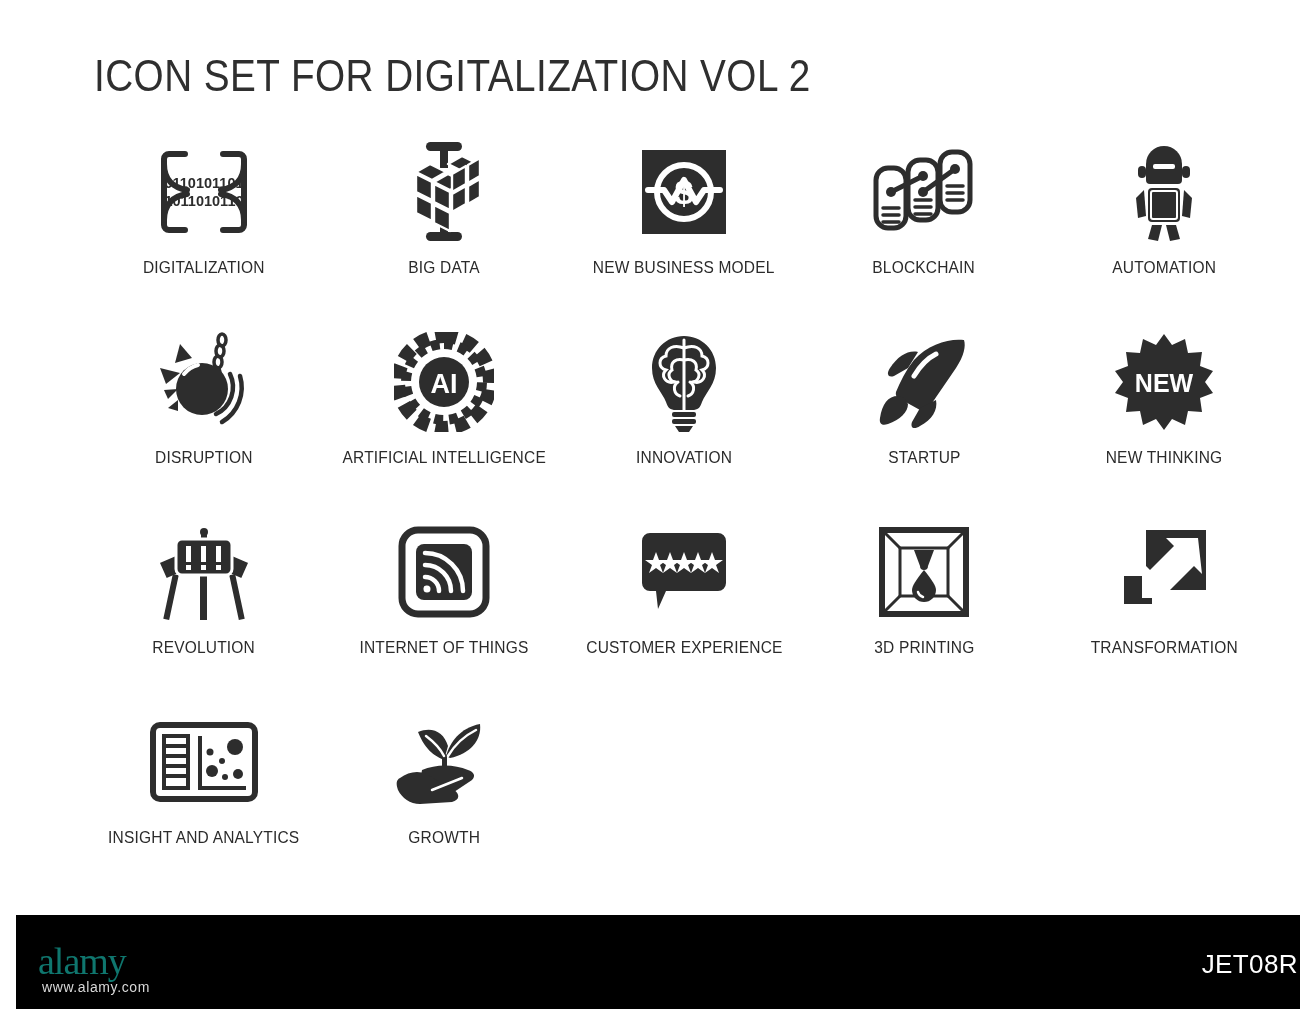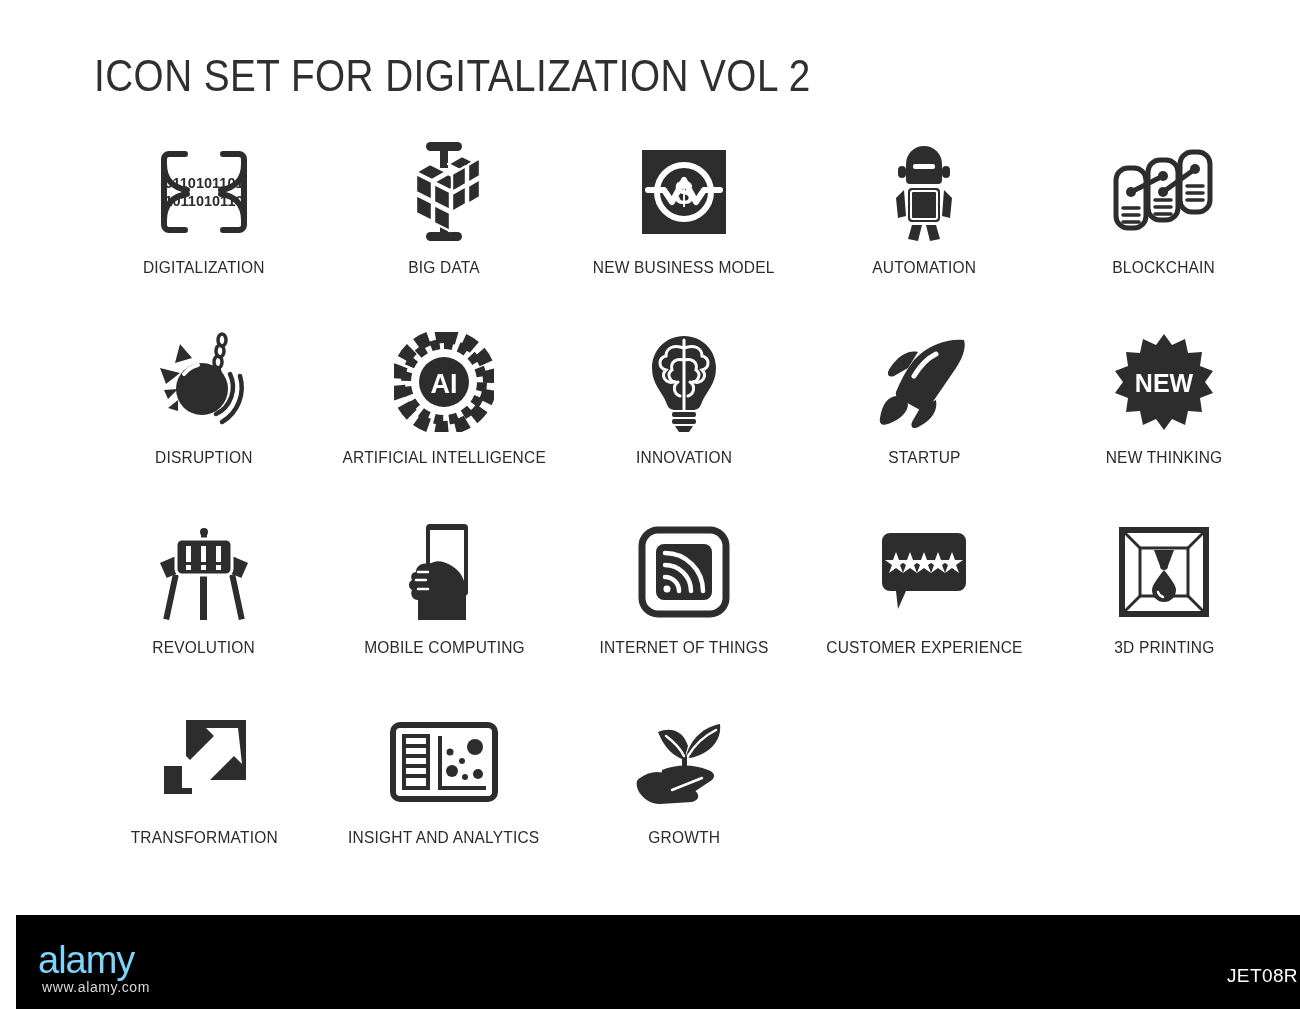--- a/index.html
+++ b/index.html
@@ -97,40 +97,39 @@
     height: 94px;
     background: #000000;
     color: #ffffff;
   }
   .alamy-logo {
     position: absolute;
     left: 22px;
     top: 24px;
     font-size: 38px;
     letter-spacing: -1px;
-    color: #7dd3fc;
-    font-family: Liberation Sans, sans-serif;
+    color: #0f766e;
+    font-family: Liberation Serif, serif;
     font-weight: 400;
   }
   .alamy-sub {
     position: absolute;
     left: 26px;
     top: 64px;
     font-size: 14px;
     color: #d8d8d8;
     letter-spacing: 0.6px;
   }
   .footer-code {
     position: absolute;
     right: 18px;
     top: 34px;
-    font-size: 19px;
+    font-size: 26px;
     letter-spacing: 0.4px;
     color: #ffffff;
-    margin-top: 16px;
   }
 </style>
 </head>
 <body>
 
 <div id="page">
 
   <div class="artboard">
     <div class="art-inner">
 
@@ -191,20 +190,54 @@
             <svg width="92" height="92" viewBox="0 0 92 92">
               <rect x="4" y="4" width="84" height="84" fill="#2d2d2d"></rect>
               <circle cx="46" cy="46" r="27" fill="none" stroke="#ffffff" stroke-width="6"></circle>
               <path d="M10 44 L26 44 L34 56 L46 34 L58 56 L66 44 L82 44" fill="none" stroke="#ffffff" stroke-width="6" stroke-linejoin="round" stroke-linecap="round"></path>
               <text x="46" y="58" text-anchor="middle" font-family="Liberation Sans, sans-serif" font-size="34" font-weight="bold" fill="#ffffff">$</text>
             </svg>
           </div>
           <div class="cap">NEW BUSINESS MODEL</div>
         </div>
 
+
+        <div class="cell">
+          <div class="icon-box">
+            <svg width="108" height="92" viewBox="0 0 108 92">
+              <g fill="#ffffff" stroke="#2d2d2d" stroke-width="5">
+                <rect x="6" y="22" width="30" height="60" rx="12"></rect>
+                <rect x="38" y="14" width="30" height="60" rx="12"></rect>
+                <rect x="70" y="6" width="30" height="60" rx="12"></rect>
+              </g>
+              <g stroke="#2d2d2d" stroke-width="5" stroke-linecap="round">
+                <line x1="21" y1="46" x2="53" y2="30"></line>
+                <line x1="53" y1="46" x2="85" y2="23"></line>
+              </g>
+              <g fill="#2d2d2d">
+                <circle cx="21" cy="46" r="5"></circle>
+                <circle cx="53" cy="30" r="5"></circle>
+                <circle cx="53" cy="46" r="5"></circle>
+                <circle cx="85" cy="23" r="5"></circle>
+              </g>
+              <g stroke="#2d2d2d" stroke-width="3.5" stroke-linecap="round">
+                <line x1="13" y1="62" x2="29" y2="62"></line>
+                <line x1="13" y1="69" x2="29" y2="69"></line>
+                <line x1="13" y1="76" x2="29" y2="76"></line>
+                <line x1="45" y1="54" x2="61" y2="54"></line>
+                <line x1="45" y1="61" x2="61" y2="61"></line>
+                <line x1="45" y1="68" x2="61" y2="68"></line>
+                <line x1="77" y1="40" x2="93" y2="40"></line>
+                <line x1="77" y1="47" x2="93" y2="47"></line>
+                <line x1="77" y1="54" x2="93" y2="54"></line>
+              </g>
+            </svg>
+          </div>
+          <div class="cap">BLOCKCHAIN</div>
+        </div>
 
         <div class="cell">
           <div class="icon-box">
             <svg width="80" height="100" viewBox="0 0 80 100">
               <g fill="#2d2d2d">
                 <path d="M22 22 a18 18 0 0 1 36 0 V38 a4 4 0 0 1 -4 4 H26 a4 4 0 0 1 -4 -4 Z"></path>
                 <rect x="29" y="22" width="22" height="5" rx="2" fill="#ffffff"></rect>
                 <rect x="14" y="24" width="8" height="12" rx="4"></rect>
                 <rect x="58" y="24" width="8" height="12" rx="4"></rect>
                 <rect x="24" y="46" width="32" height="34" rx="4"></rect>
@@ -214,54 +247,20 @@
                 <path d="M28 83 L38 83 L34 99 L24 97 Z"></path>
                 <path d="M52 83 L42 83 L46 99 L56 97 Z"></path>
               </g>
             </svg>
           </div>
           <div class="cap">AUTOMATION</div>
         </div>
 
         <div class="cell">
           <div class="icon-box">
-            <svg width="108" height="92" viewBox="0 0 108 92">
-              <g fill="#ffffff" stroke="#2d2d2d" stroke-width="5">
-                <rect x="6" y="22" width="30" height="60" rx="12"></rect>
-                <rect x="38" y="14" width="30" height="60" rx="12"></rect>
-                <rect x="70" y="6" width="30" height="60" rx="12"></rect>
-              </g>
-              <g stroke="#2d2d2d" stroke-width="5" stroke-linecap="round">
-                <line x1="21" y1="46" x2="53" y2="30"></line>
-                <line x1="53" y1="46" x2="85" y2="23"></line>
-              </g>
-              <g fill="#2d2d2d">
-                <circle cx="21" cy="46" r="5"></circle>
-                <circle cx="53" cy="30" r="5"></circle>
-                <circle cx="53" cy="46" r="5"></circle>
-                <circle cx="85" cy="23" r="5"></circle>
-              </g>
-              <g stroke="#2d2d2d" stroke-width="3.5" stroke-linecap="round">
-                <line x1="13" y1="62" x2="29" y2="62"></line>
-                <line x1="13" y1="69" x2="29" y2="69"></line>
-                <line x1="13" y1="76" x2="29" y2="76"></line>
-                <line x1="45" y1="54" x2="61" y2="54"></line>
-                <line x1="45" y1="61" x2="61" y2="61"></line>
-                <line x1="45" y1="68" x2="61" y2="68"></line>
-                <line x1="77" y1="40" x2="93" y2="40"></line>
-                <line x1="77" y1="47" x2="93" y2="47"></line>
-                <line x1="77" y1="54" x2="93" y2="54"></line>
-              </g>
-            </svg>
-          </div>
-          <div class="cap">BLOCKCHAIN</div>
-        </div>
-
-        <div class="cell">
-          <div class="icon-box">
             <svg width="100" height="100" viewBox="0 0 100 100">
               <g fill="none" stroke="#2d2d2d" stroke-width="3.5">
                 <ellipse cx="68" cy="8" rx="4" ry="6"></ellipse>
                 <ellipse cx="66" cy="19" rx="4" ry="6"></ellipse>
                 <ellipse cx="64" cy="30" rx="4" ry="6"></ellipse>
                 <ellipse cx="62" cy="41" rx="4" ry="6"></ellipse>
               </g>
               <circle cx="48" cy="57" r="26" fill="#2d2d2d"></circle>
               <path d="M30 42 a26 26 0 0 1 14 -9" fill="none" stroke="#ffffff" stroke-width="4" stroke-linecap="round"></path>
               <g fill="#2d2d2d">
@@ -365,37 +364,20 @@
                 <rect x="51" y="24" width="5" height="16"></rect>
                   <rect x="51" y="43" width="5" height="5"></rect>
                 <rect x="66" y="24" width="5" height="16"></rect>
                   <rect x="66" y="43" width="5" height="5"></rect>
               </g>
             </svg>
           </div>
           <div class="cap">REVOLUTION</div>
         </div>
 
-        <div class="cell">
-          <div class="icon-box">
-            <svg width="80" height="100" viewBox="0 0 80 100">
-              <rect x="22" y="2" width="42" height="72" rx="4" fill="#2d2d2d"></rect>
-              <rect x="26" y="8" width="34" height="60" fill="#ffffff"></rect>
-              <g fill="#2d2d2d">
-                <path d="M24 42 C18 40 12 44 12 50 C8 50 6 54 8 58 C4 60 4 66 8 68 C6 72 8 78 14 78 L14 98 H62 V72 C62 60 58 50 48 44 C42 40 34 38 30 40 Z"></path>
-              </g>
-              <g fill="none" stroke="#ffffff" stroke-width="2.5" stroke-linecap="round">
-                <path d="M14 50 H24"></path>
-                <path d="M12 58 H22"></path>
-                <path d="M14 67 H24"></path>
-              </g>
-            </svg>
-          </div>
-          <div class="cap">MOBILE COMPUTING</div>
-        </div>
 
         <div class="cell">
           <div class="icon-box">
             <svg width="92" height="92" viewBox="0 0 92 92">
               <rect x="4" y="4" width="84" height="84" rx="16" fill="none" stroke="#2d2d2d" stroke-width="7"></rect>
               <rect x="18" y="18" width="56" height="56" rx="8" fill="#2d2d2d"></rect>
               <g fill="none" stroke="#ffffff" stroke-width="4.5" stroke-linecap="round">
                 <path d="M27 27 A38 38 0 0 1 65 65"></path>
                 <path d="M27 39 A26 26 0 0 1 53 65"></path>
                 <path d="M27 51 A14 14 0 0 1 41 65"></path>

